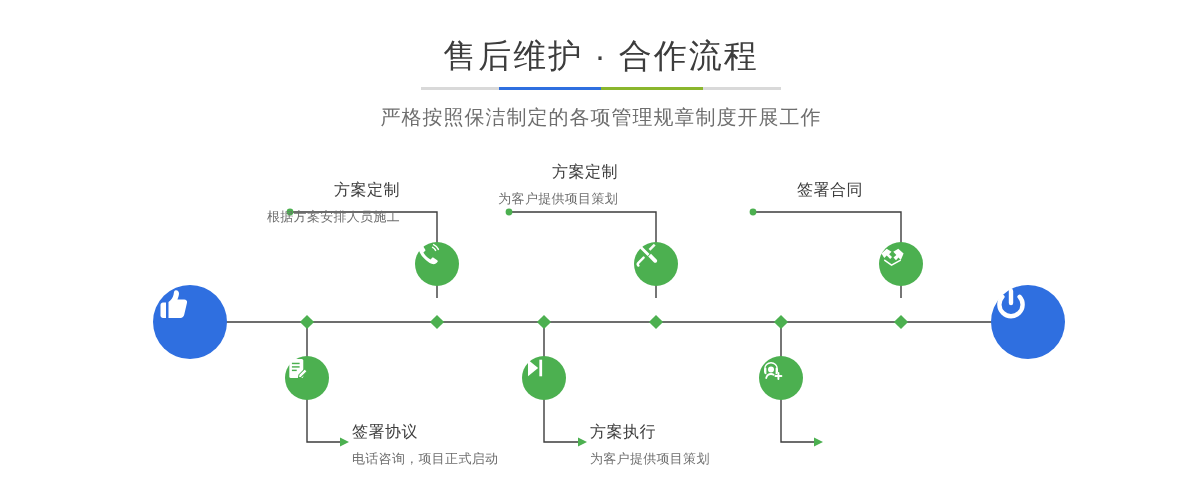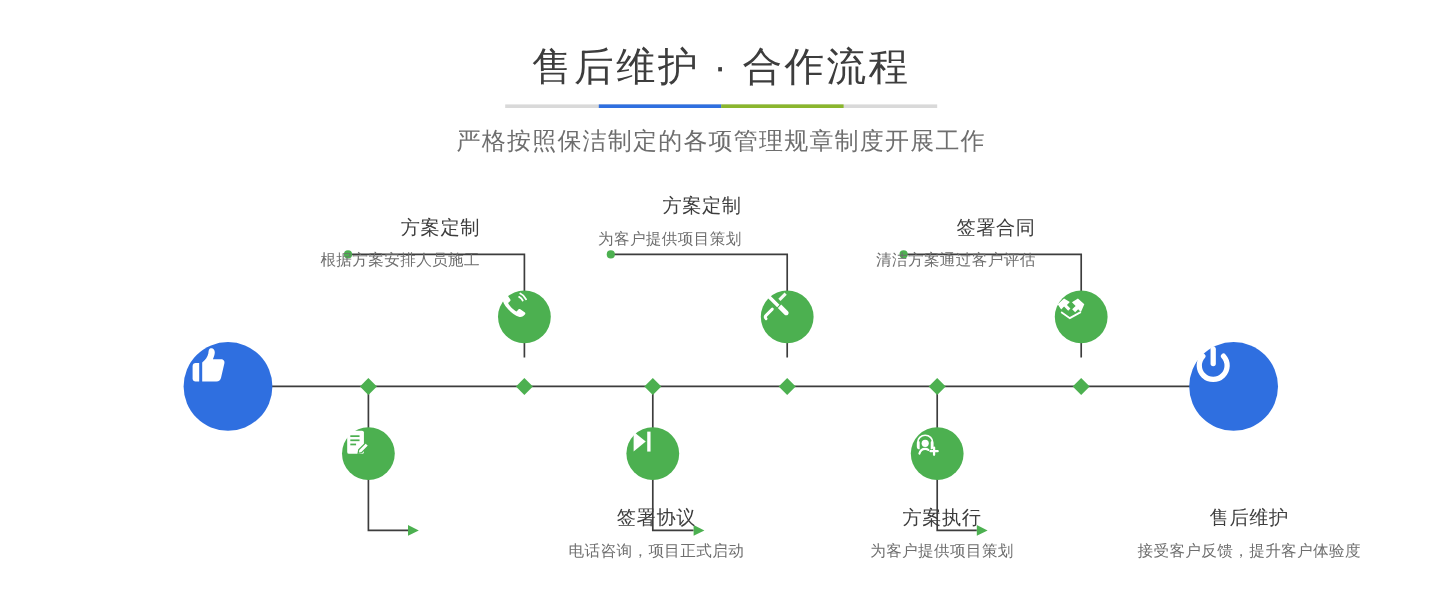--- a/index.html
+++ b/index.html
@@ -97,21 +97,21 @@
     letter-spacing: 0.5px;
   }
   .label-desc {
     font-size: 13px;
     color: #6e6e6e;
     white-space: nowrap;
     margin-top: 7px;
     letter-spacing: 0.3px;
   }
   .label-block.right-align { text-align: right; }
-  .label-block.left-align  { text-align: center; margin-left: 45px; }
+  .label-block.left-align  { text-align: left; }
 </style>
 </head>
 <body>
 
 <div id="header">
   <h1 id="title">售后维护 · 合作流程</h1>
   <div id="rule-wrap">
     <div id="rule-blue"></div>
     <div id="rule-green"></div>
   </div>
@@ -215,29 +215,24 @@
 
   <div class="node-circle green" style="left:879px; top:92px; width:44px; height:44px;">
     <svg width="27" height="27" viewBox="0 0 28 28">
       <path d="M2.5 12 L8 7 L13 10 L10.5 12.6 L13.5 15.6 L11.6 17.6 L8 14 L5.5 16.5 Z" fill="#ffffff"></path>
       <path d="M25.5 12 L20 7 L14.8 10.2 L18 13.4 L15 16.2 L17.6 18.8 L20.2 16.2 L22.6 18.6 Z" fill="#ffffff"></path>
       <path d="M6 19 L13 24 L22 19" stroke="#ffffff" stroke-width="1.6" fill="none" stroke-linecap="round"></path>
     </svg>
   </div>
   <div class="label-block right-align" style="left:585px; top:30px; width:278px;">
     <div class="label-title">签署合同</div>
-    <div class="label-desc">清洁方案通过客户评估</div>
   </div>
 
   <div class="node-circle green" style="left:759px; top:206px; width:44px; height:44px;">
     <svg width="26" height="26" viewBox="0 0 26 26">
       <path d="M5 13 A7 7 0 0 1 19 13 L19 16 A2.4 2.4 0 0 1 16.6 18.4 L16.6 12.6 A1 1 0 0 1 17.6 11.6 L17.6 13 A4.9 4.9 0 0 0 6.4 13 L6.4 11.6 A1 1 0 0 1 7.4 12.6 L7.4 18.4 A2.4 2.4 0 0 1 5 16 Z" fill="#ffffff"></path>
       <circle cx="12" cy="13.4" r="3" fill="#ffffff"></circle>
       <path d="M7.2 22 C7.8 19.4 9.7 18 12 18 C13 18 13.9 18.3 14.6 18.8" stroke="#ffffff" stroke-width="1.8" fill="none" stroke-linecap="round"></path>
       <path d="M19.4 17 L19.4 23 M16.4 20 L22.4 20" stroke="#ffffff" stroke-width="1.9" stroke-linecap="round"></path>
     </svg>
   </div>
-  <div class="label-block left-align" style="left:826px; top:272px; width:340px;">
-    <div class="label-title">售后维护</div>
-    <div class="label-desc">接受客户反馈，提升客户体验度</div>
-  </div>
 
 </div>
 
 </body></html>

